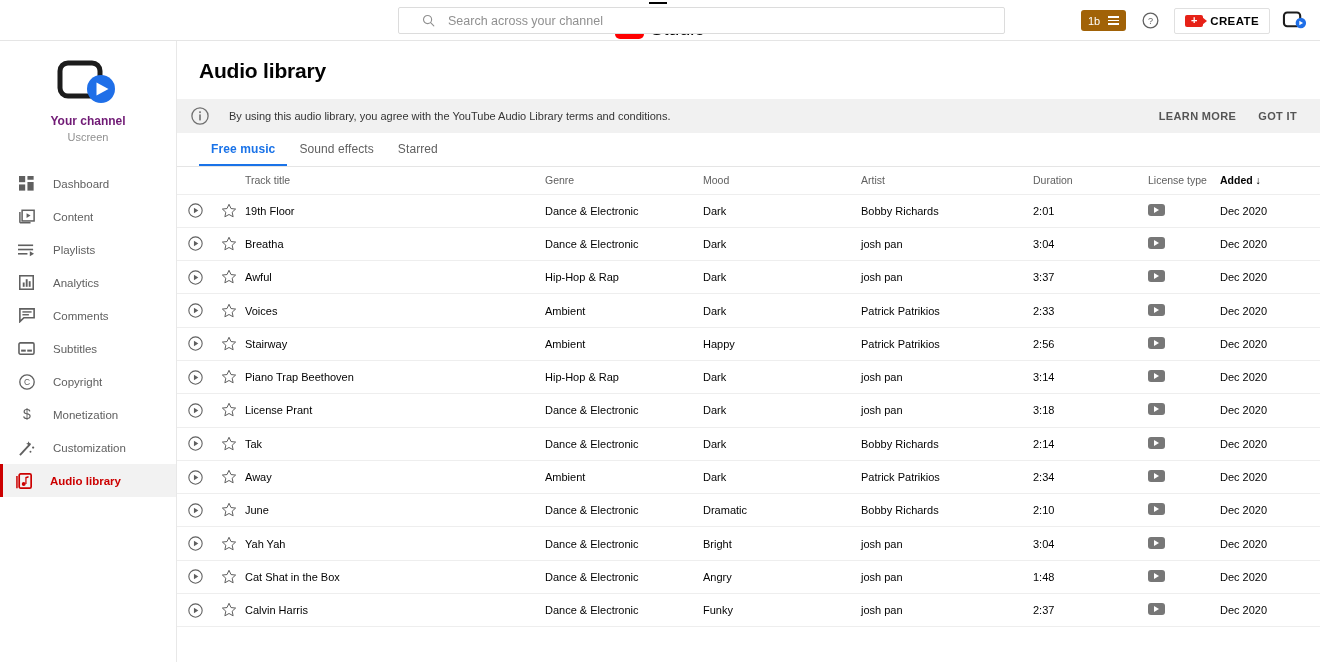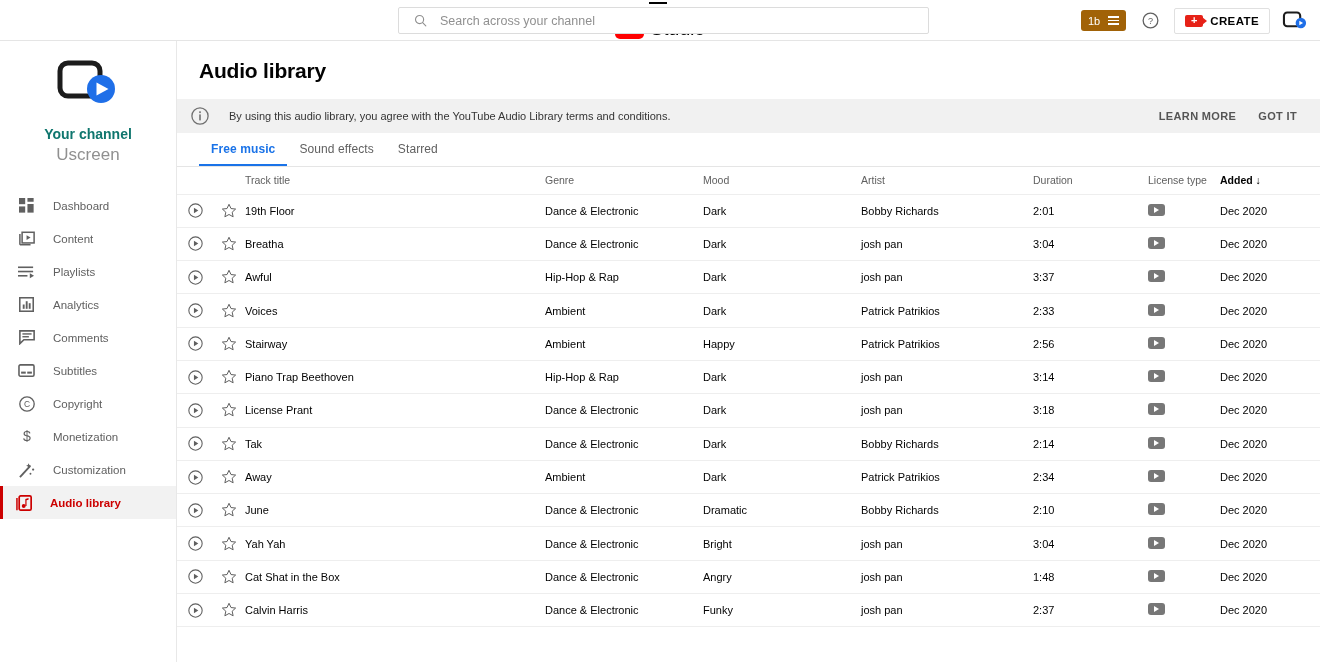--- a/index.html
+++ b/index.html
@@ -34,23 +34,23 @@
     width: 0; height: 0;
     border-left: 8px solid #ffffff;
     border-top: 5px solid transparent;
     border-bottom: 5px solid transparent;
     margin-left: 2px;
   }
   .brand-text { font-size: 20px; font-weight: 400; letter-spacing: -0.3px; color: #030303; }
 
   .searchwrap {
     position: absolute; left: 398px; top: 7px;
-    width: 531px; height: 27px;
+    width: 607px; height: 27px;
     border: 1px solid #dcdcdc; border-radius: 2px;
-    background: #fff; display: flex; align-items: center; padding: 0 14px;
+    background: #fff; display: flex; align-items: center; padding: 0 22px;
   }
   .searchwrap svg { flex: 0 0 auto; }
   .search-input {
     border: none; outline: none; flex: 1;
     font-family: "Liberation Sans", sans-serif;
     font-size: 12.5px; color: #606060; margin-left: 12px; background: transparent;
   }
   .search-input::placeholder { color: #909090; }
 
   .top-right { position: absolute; right: 12px; top: 0; height: 41px; display: flex; align-items: center; gap: 12px; }
@@ -80,22 +80,22 @@
   .avatar-top { width: 26px; height: 26px; cursor: pointer; }
 
   
   .sidebar {
     position: absolute; top: 41px; left: 0;
     width: 177px; height: 621px;
     background: #ffffff; border-right: 1px solid #e8e8e8;
   }
   .channel-block { padding-top: 17px; text-align: center; }
   .channel-avatar { width: 66px; height: 52px; margin: 0 auto; }
-  .channel-name { font-size: 14px; font-weight: bold; color: #0f766e; margin-top: 12px; }
-  .channel-sub { font-size: 17px; color: #909090; margin-top: 3px; }
+  .channel-name { font-size: 12px; font-weight: bold; color: #701a75; }
+  .channel-sub { font-size: 11px; color: #909090; margin-top: 3px; }
 
   .nav { margin-top: 24px; }
   .nav-item {
     display: flex; align-items: center; height: 33px;
     padding-left: 13px; gap: 16px; cursor: pointer;
     border-left: 3px solid transparent; position: relative;
   }
   .nav-item .nicon { width: 21px; height: 21px; display: flex; align-items: center; justify-content: center; flex: 0 0 21px; }
   .nav-item .nlabel { font-size: 11.5px; color: #606060; }
   .nav-item.active { background: #f2f2f2; border-left-color: #cc0000; padding-left: 10px; }

